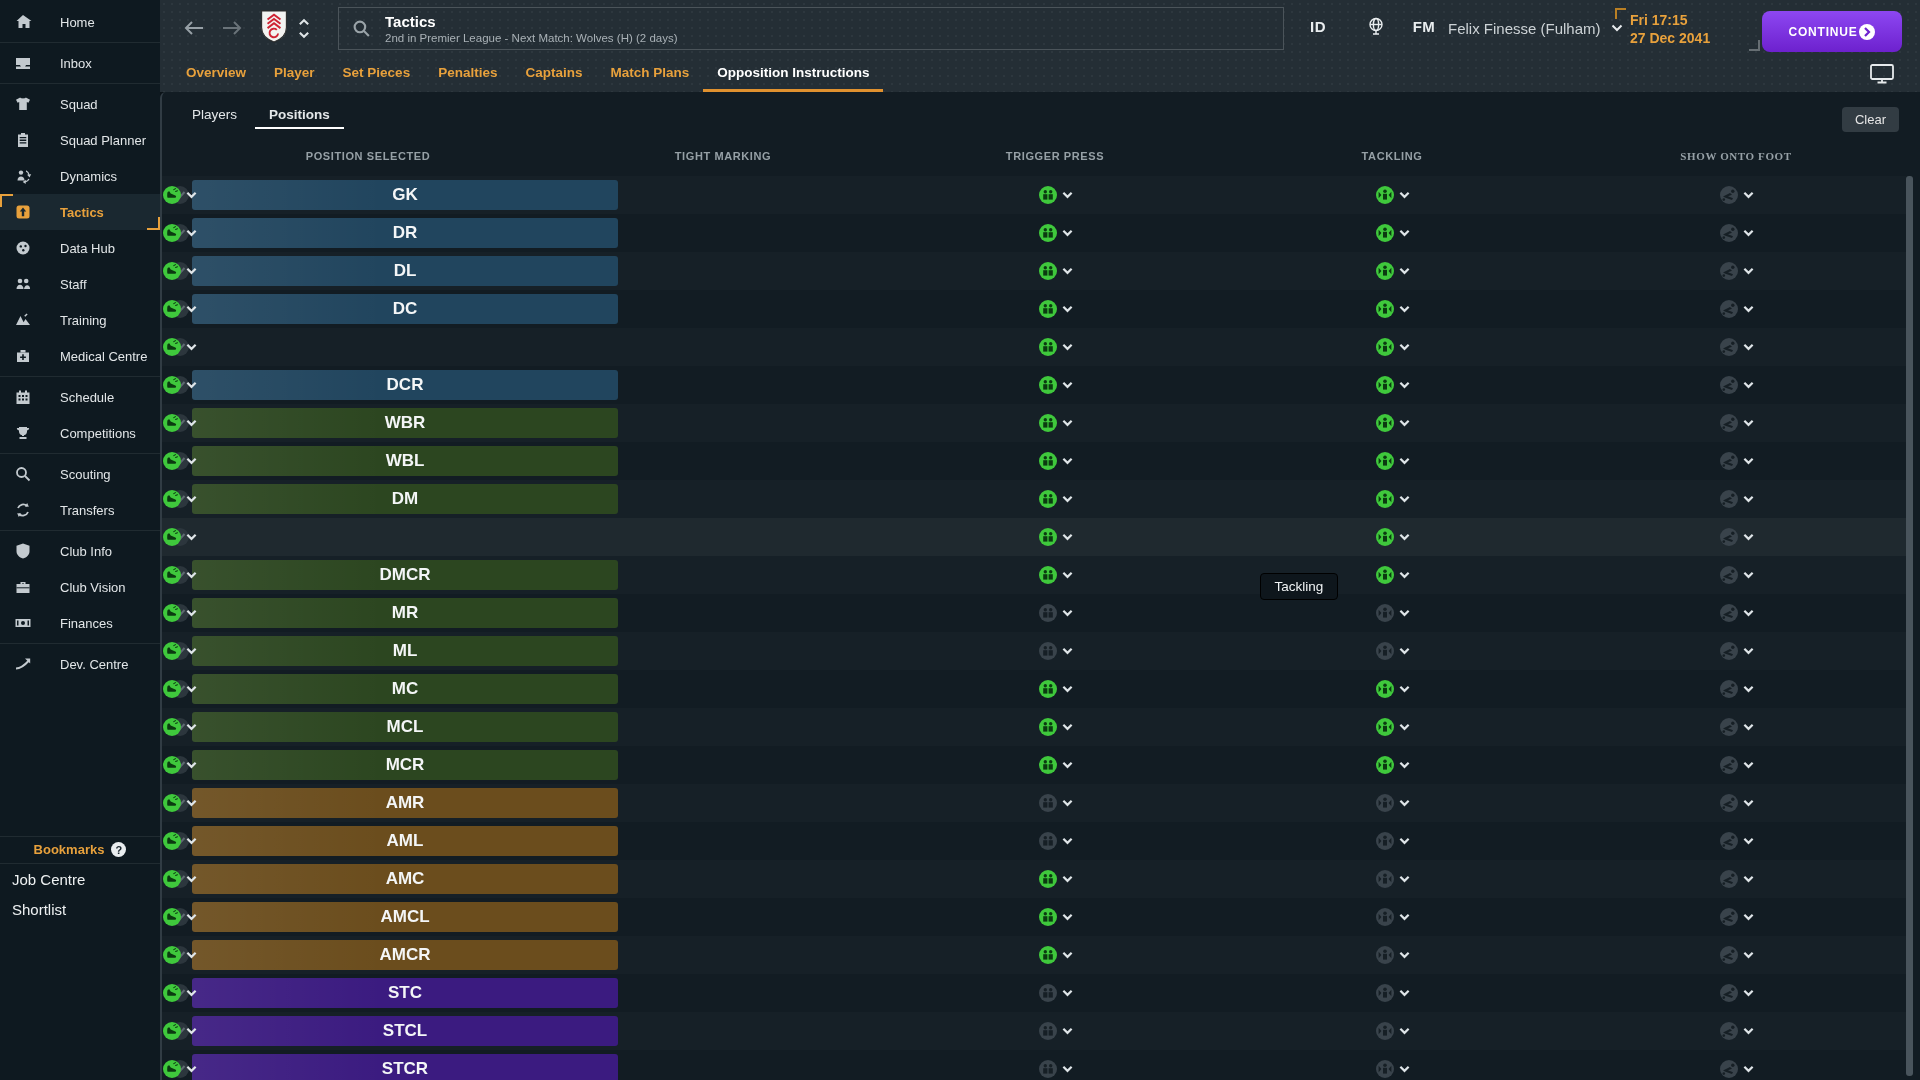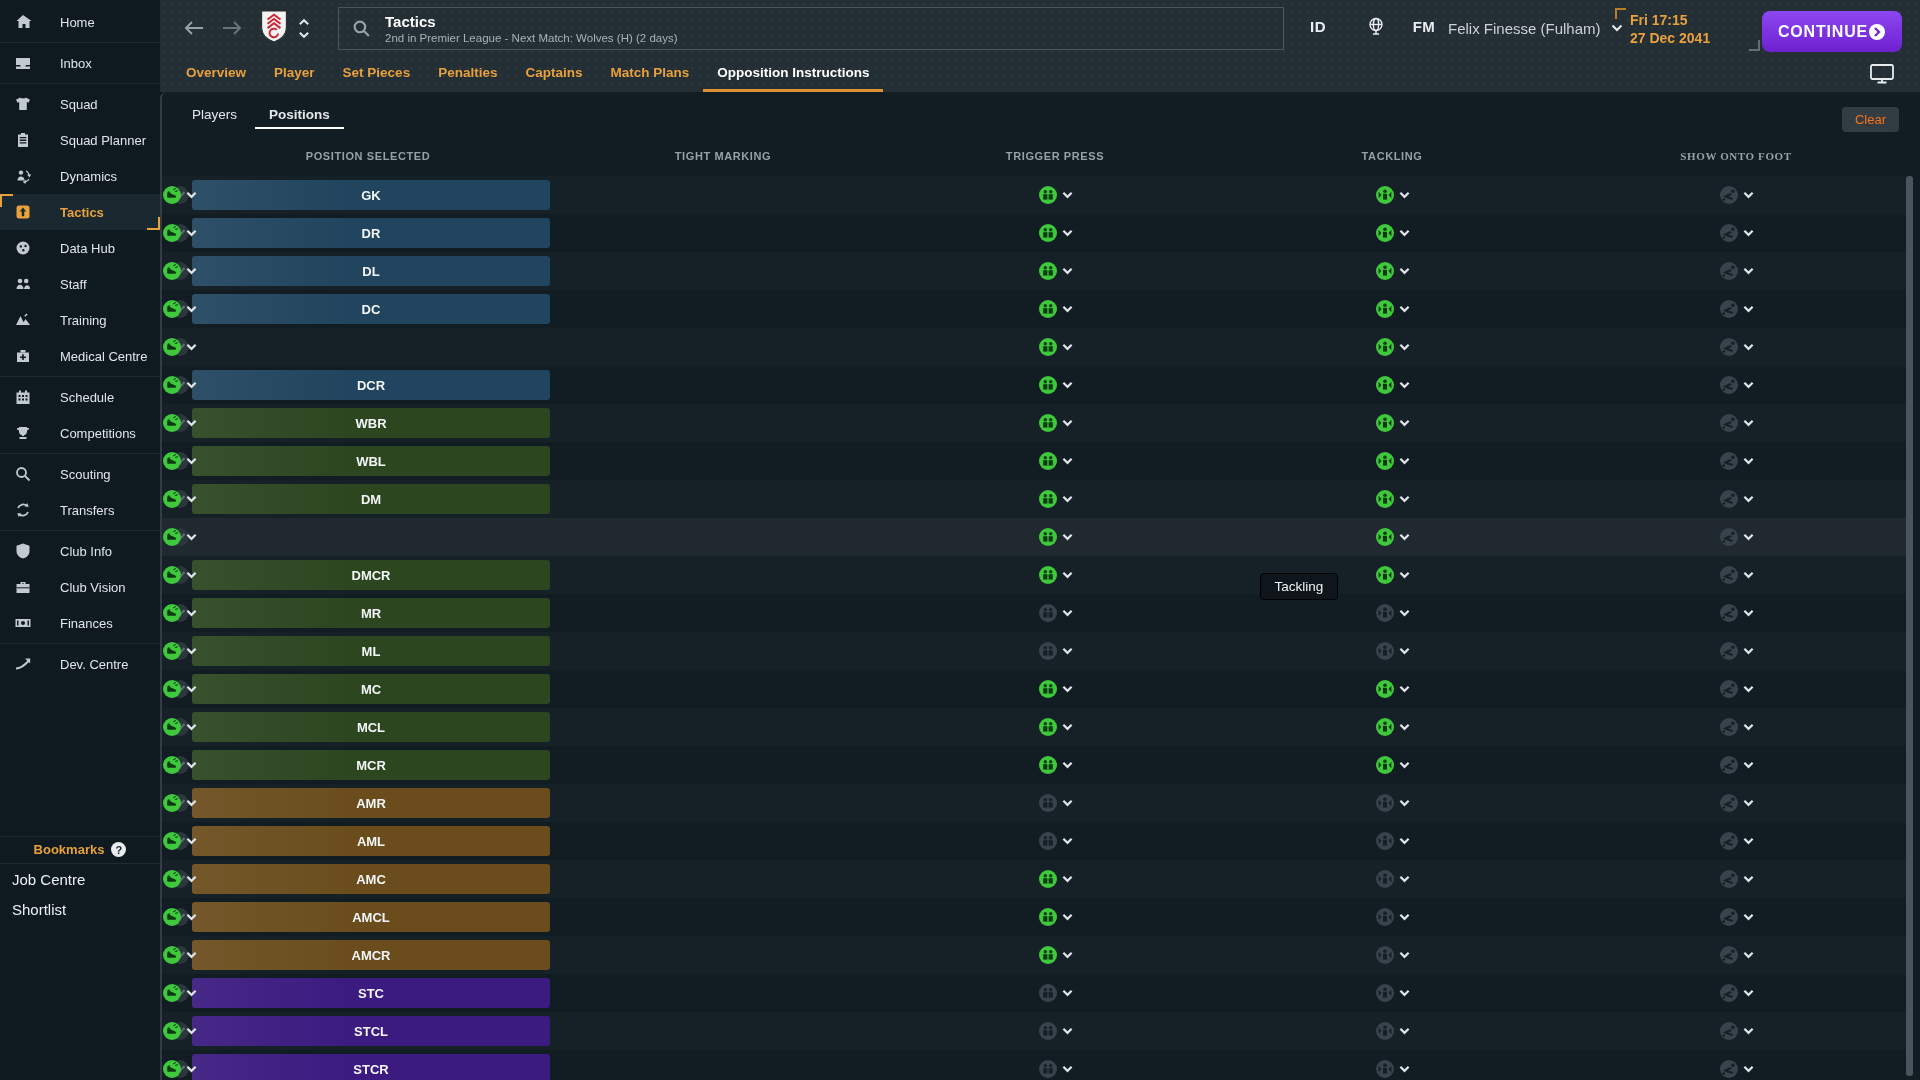--- a/index.html
+++ b/index.html
@@ -41,44 +41,44 @@
   .hdr-globe { position:absolute; left:1206px; top:16px; width:20px; height:23px; color:#e9edef; cursor:pointer; }
   .hdr-fm { position:absolute; left:1246px; top:18px; width:36px; text-align:center; font-size:15px; font-weight:bold; color:#e9edef; letter-spacing:.5px; cursor:pointer; }
   .hdr-user { position:absolute; left:1288px; top:0; height:56px; display:flex; align-items:center; gap:10px; cursor:pointer; }
   .hdr-user .name { font-size:15px; color:#ccd2d5; }
   .datebox { position:absolute; left:1455px; top:8px; width:145px; height:43px; }
   .datebox .br-tl { position:absolute; left:0; top:0; width:11px; height:11px; border-left:2px solid #b97f24; border-top:2px solid #b97f24; }
   .datebox .br-br { position:absolute; right:0; bottom:0; width:11px; height:11px; border-right:2px solid #666e73; border-bottom:2px solid #666e73; }
   .datebox .dt { position:absolute; left:15px; top:3px; color:var(--accent,#e8a13c); font-size:14px; font-weight:bold; line-height:18px; }
   .continue-btn { position:absolute; left:1602px; top:11px; width:140px; height:41px; border:none; border-radius:8px;
     background:linear-gradient(180deg,var(--continue-top,#8d47f2),var(--continue-bottom,#6d21ce));
-    color:#fff; font-family:inherit; font-size:16px; font-weight:bold; letter-spacing:.8px;
+    color:#fff; font-family:inherit; font-size:12px; font-weight:bold; letter-spacing:.8px;
     display:flex; align-items:center; justify-content:center; gap:0; cursor:pointer; }
   .tabs { position:absolute; left:12px; bottom:0; display:flex; }
   .tab { padding:10px 14px 9px; font-size:13.5px; font-weight:bold; color:var(--accent,#e8a13c); cursor:pointer; border-bottom:3px solid transparent; }
   .tab.active { color:#fff; border-bottom-color:#e0912f; }
   .monitor { position:absolute; right:26px; bottom:8px; width:24px; height:20px; color:#e7ebed; cursor:pointer; }
 
   
   .panel { position:absolute; left:160px; top:92px; width:1760px; height:988px; background:#121c23; border-left:2px solid #313c44; border-top-left-radius:6px; }
   .subtabs { position:absolute; left:14px; top:6px; display:flex; }
   .subtab { position:relative; padding:9px 16px 11px; font-size:13.5px; color:#e4e8ea; cursor:pointer; }
   .subtab.active { font-weight:bold; }
   .subtab.active::after { content:""; position:absolute; left:2px; right:2px; bottom:4px; height:2.5px; background:#fff; }
-  .clear-btn { position:absolute; right:21px; top:15px; background:#323c43; border:none; border-radius:4px; color:#f97316; font-family:inherit; font-size:13px; padding:5px 13px; cursor:pointer; }
+  .clear-btn { position:absolute; right:21px; top:15px; background:#323c43; border:none; border-radius:4px; color:#e5e5e5; font-family:inherit; font-size:13px; padding:5px 13px; cursor:pointer; }
   .thead { position:absolute; left:0; top:58px; width:100%; height:18px; }
   .thead .col { position:absolute; transform:translateX(-50%); font-size:11px; font-weight:bold; letter-spacing:.6px; color:#96a0a6; white-space:nowrap; }
   .rows { position:absolute; left:0; top:84px; right:14px; }
   .row { position:relative; height:38px; }
   .row:nth-child(odd) { background:rgba(255,255,255,.02); }
   .row.hovered { background:rgba(255,255,255,.06); }
   .check { position:absolute; left:8px; top:9px; width:20px; height:20px; cursor:pointer; }
-  .posbar { position:absolute; left:30px; top:4px; width:358px; height:30px; border-radius:3px;
+  .posbar { position:absolute; left:30px; top:4px; width:426px; height:30px; border-radius:3px;
     display:flex; align-items:center; justify-content:center;
-    font-size:13px; font-weight:bold; color:#f4f6f7; cursor:pointer;
+    font-size:17px; font-weight:bold; color:#f4f6f7; cursor:pointer;
     background-image:linear-gradient(90deg, rgba(255,255,255,.06), rgba(255,255,255,0) 45%); }
   .posbar.blue   { background-color:var(--bar-blue,#21455e); }
   .posbar.green  { background-color:var(--bar-green,#2c4620); }
   .posbar.amber  { background-color:var(--bar-amber,#6b4d1d); }
   .posbar.purple { background-color:var(--bar-purple,#3b1b80); }
   .instr-group { position:absolute; top:9px; height:20px; display:flex; align-items:center; gap:4px; cursor:pointer; }
   .instr-group .dd { color:#dfe5e8; }
   .instr svg .bg { fill:var(--circ); }
   .instr svg .fg { fill:var(--glyph); }
   .instr svg .fgs { stroke:var(--glyph); }

